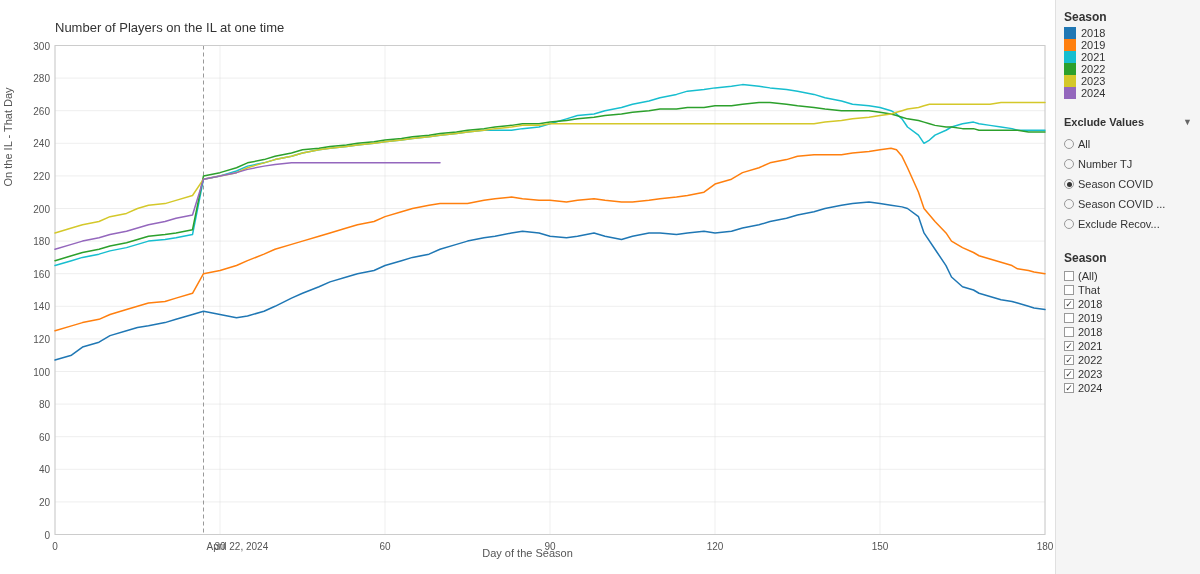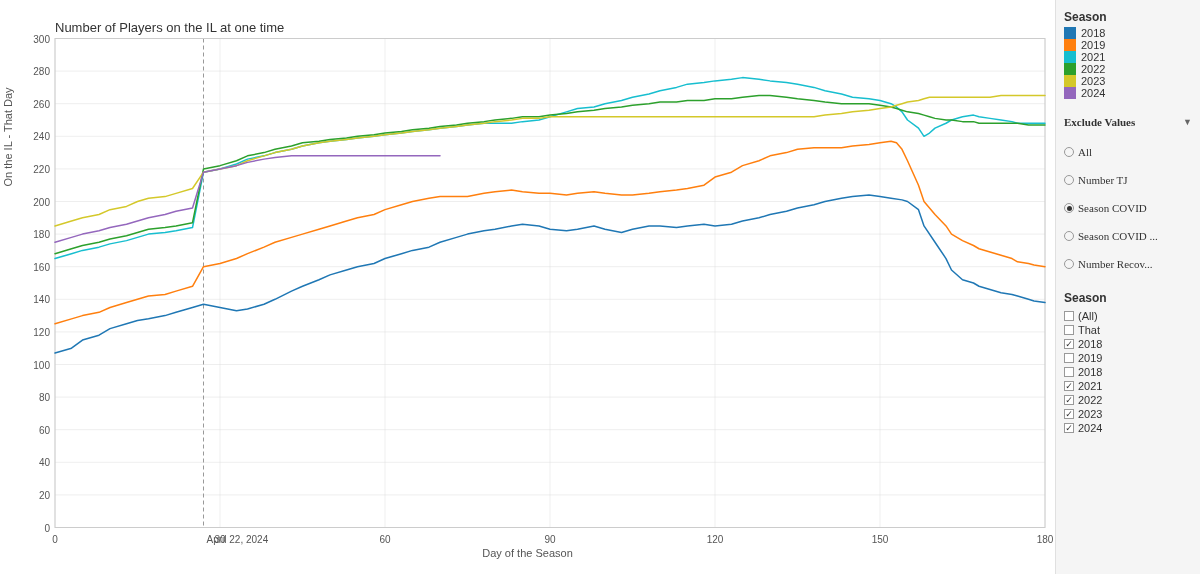--- a/index.html
+++ b/index.html
@@ -18,21 +18,21 @@
       background: #fff;
     }
     .chart-area {
       flex: 1;
       position: relative;
       padding: 20px 10px 60px 55px;
     }
     .chart-title {
       font-size: 13px;
       color: #333;
-      margin-bottom: 1px;
+      margin-bottom: 8px;
     }
     .y-axis-label {
       position: absolute;
       left: 10px;
       top: 50%;
       transform: rotate(-90deg) translateX(50%);
       font-size: 11px;
       color: #555;
       white-space: nowrap;
       transform-origin: left center;
@@ -78,22 +78,21 @@
       width: 12px;
       height: 12px;
       flex-shrink: 0;
     }
     .section-divider {
       margin: 6px 0 3px 0;
     }
     .filter-section {
       display: flex;
       flex-direction: column;
-      gap: 16px;
-      font-family: Liberation Serif, serif;
+      gap: 8px;
     }
     .filter-label-row {
       display: flex;
       align-items: center;
       justify-content: space-between;
       font-weight: bold;
       font-size: 11px;
       color: #333;
       margin-bottom: 2px;
     }
@@ -262,21 +261,21 @@
       <div class="filter-option">
         <div class="radio-circle selected"></div>
         <span>Season COVID</span>
       </div>
       <div class="filter-option">
         <div class="radio-circle"></div>
         <span>Season COVID ...</span>
       </div>
       <div class="filter-option">
         <div class="radio-circle"></div>
-        <span>Number Recov...</span>
+        <span>Exclude Recov...</span>
       </div>
     </div>
 
     <div class="section-divider"></div>
 
     <div class="season-filter">
       <div class="sidebar-section-title">Season</div>
       <div class="filter-option">
         <div class="checkbox-box"></div>
         <span>(All)</span>

